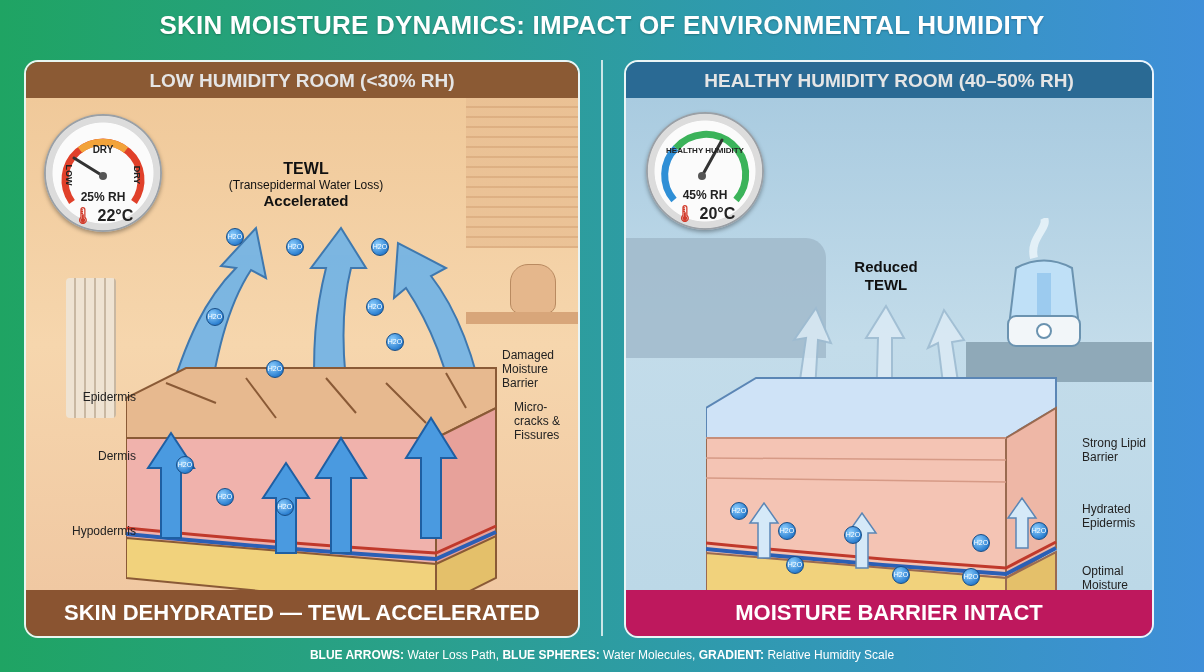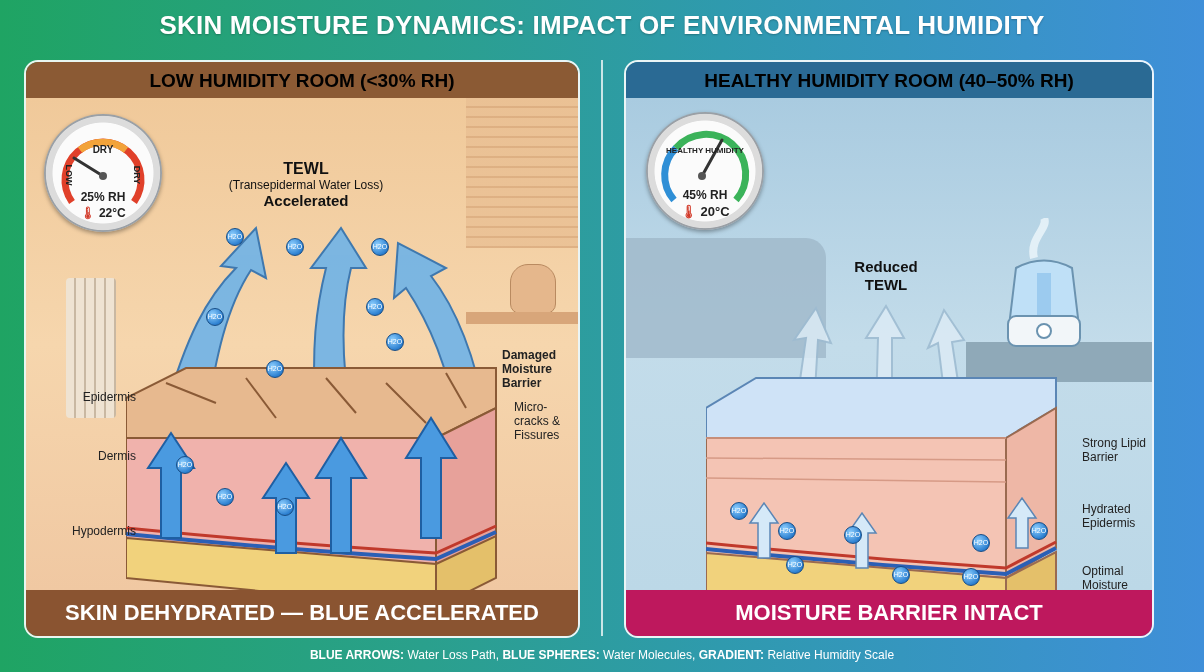--- a/index.html
+++ b/index.html
@@ -19,21 +19,21 @@
     background: rgba(255,255,255,0.75);
   }
   .panel {
     position: absolute; top: 60px; height: 578px; border-radius: 14px;
     overflow: hidden; border: 2px solid rgba(255,255,255,0.9);
   }
   .panel.left { left: 24px; width: 556px; }
   .panel.right { left: 624px; width: 530px; }
   .panel-header {
     position: absolute; top: 0; left: 0; right: 0; height: 36px;
-    color: #000000; font-weight: bold; font-size: 19px; text-align: center; line-height: 38px;
+    color: #e5e5e5; font-weight: bold; font-size: 19px; text-align: center; line-height: 38px;
   }
   .left .panel-header { background: #8b5a34; }
   .right .panel-header { background: #2a6a94; text-align: center; }
   .panel-body { position: absolute; top: 36px; left: 0; right: 0; bottom: 46px; }
   .left .panel-body { background: linear-gradient(180deg, #f0c99a 0%, #f6d6ad 50%, #f0c8a2 100%); }
   .right .panel-body { background: linear-gradient(180deg, #a9cbe0 0%, #c3dcea 50%, #bcd8e7 100%); }
   .panel-footer {
     position: absolute; left: 0; right: 0; bottom: 0; height: 46px;
     color: #fff; font-weight: bold; font-size: 22px; text-align: center; line-height: 46px;
   }
@@ -81,21 +81,21 @@
       <svg width="118" height="118" viewBox="0 0 118 118">
         <path d="M28 88 A38 38 0 1 1 90 88" fill="none" stroke="#e0402a" stroke-width="7"></path>
         <path d="M36 36 A38 38 0 0 1 82 36" fill="none" stroke="#f2a33a" stroke-width="7"></path>
         <line x1="59" y1="62" x2="30" y2="44" stroke="#333" stroke-width="3" stroke-linecap="round"></line>
         <circle cx="59" cy="62" r="4" fill="#555"></circle>
       </svg>
       <div class="g-text" style="top:30px;font-size:10px;">DRY</div>
       <div class="g-text" style="top:56px;left:-34px;font-size:9px;transform:rotate(90deg);">LOW</div>
       <div class="g-text" style="top:56px;left:34px;font-size:9px;transform:rotate(90deg);">DRY</div>
       <div class="g-text" style="top:76px;font-size:12px;">25% RH</div>
-      <div class="g-text" style="top:92px;font-size:12px;">
+      <div class="g-text" style="top:92px;font-size:16px;">
         <span style="color:#d23b2b;">🌡</span>
         <span>22°C</span>
       </div>
     </div>
 
     <div class="center-label" style="left:200px;top:62px;width:160px;">
       <div style="font-weight:bold;font-size:16px;">TEWL</div>
       <div style="font-size:12px;">(Transepidermal Water Loss)</div>
       <div style="font-weight:bold;font-size:15px;">Accelerated</div>
     </div>
@@ -130,27 +130,27 @@
     <div class="h2o" style="left:260px;top:140px;">H2O</div>
     <div class="h2o" style="left:345px;top:140px;">H2O</div>
     <div class="h2o" style="left:180px;top:210px;">H2O</div>
     <div class="h2o" style="left:340px;top:200px;">H2O</div>
     <div class="h2o" style="left:240px;top:262px;">H2O</div>
     <div class="h2o" style="left:360px;top:235px;">H2O</div>
     <div class="h2o" style="left:150px;top:358px;">H2O</div>
     <div class="h2o" style="left:250px;top:400px;">H2O</div>
     <div class="h2o" style="left:190px;top:390px;">H2O</div>
 
-    <div class="anno r" style="left:476px;top:250px;width:70px;font-weight:bold;">Damaged Moisture Barrier</div>
+    <div class="anno r" style="left:476px;top:250px;width:70px;">Damaged Moisture Barrier</div>
     <div class="anno r" style="left:488px;top:302px;width:62px;">Micro-cracks &amp; Fissures</div>
     <div class="anno l" style="left:30px;top:292px;width:80px;">Epidermis</div>
     <div class="anno l" style="left:30px;top:351px;width:80px;">Dermis</div>
     <div class="anno l" style="left:30px;top:426px;width:80px;">Hypodermis</div>
   </div>
-  <div class="panel-footer">SKIN DEHYDRATED — BLUE ACCELERATED</div>
+  <div class="panel-footer">SKIN DEHYDRATED — TEWL ACCELERATED</div>
 </div>
 
 <div class="panel right">
   <div class="panel-header">HEALTHY HUMIDITY ROOM (40–50% RH)</div>
   <div class="panel-body">
 
     <div style="position:absolute;left:0;top:140px;width:200px;height:120px;background:#9fb8c9;border-radius:0 20px 0 0;opacity:.8;"></div>
 
     <div style="position:absolute;left:340px;top:244px;width:190px;height:40px;background:#8fa9b8;"></div>
 
@@ -164,21 +164,21 @@
 
     <div class="gauge" style="left:20px;top:14px;">
       <svg width="118" height="118" viewBox="0 0 118 118">
         <path d="M28 88 A38 38 0 0 1 30 36" fill="none" stroke="#2f8fd6" stroke-width="7"></path>
         <path d="M30 36 A38 38 0 0 1 90 88" fill="none" stroke="#3bb35a" stroke-width="7"></path>
         <line x1="56" y1="64" x2="76" y2="28" stroke="#333" stroke-width="3" stroke-linecap="round"></line>
         <circle cx="56" cy="64" r="4" fill="#555"></circle>
       </svg>
       <div class="g-text" style="top:34px;font-size:8px;">HEALTHY HUMIDITY</div>
       <div class="g-text" style="top:76px;font-size:12px;">45% RH</div>
-      <div class="g-text" style="top:92px;font-size:13px;">
+      <div class="g-text" style="top:92px;font-size:16px;">
         <span style="color:#d23b2b;">🌡</span>
         <span>20°C</span>
       </div>
     </div>
 
     <div class="center-label" style="left:200px;top:160px;width:120px;font-weight:bold;font-size:15px;line-height:18px;">
       <div>Reduced</div>
       <div>TEWL</div>
     </div>
 

